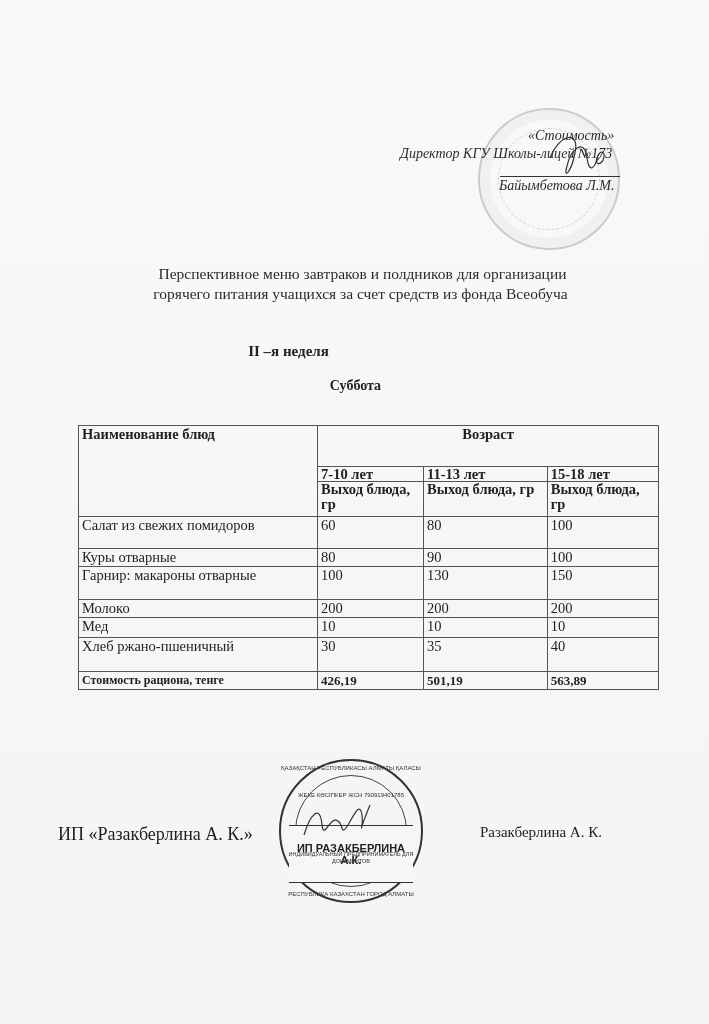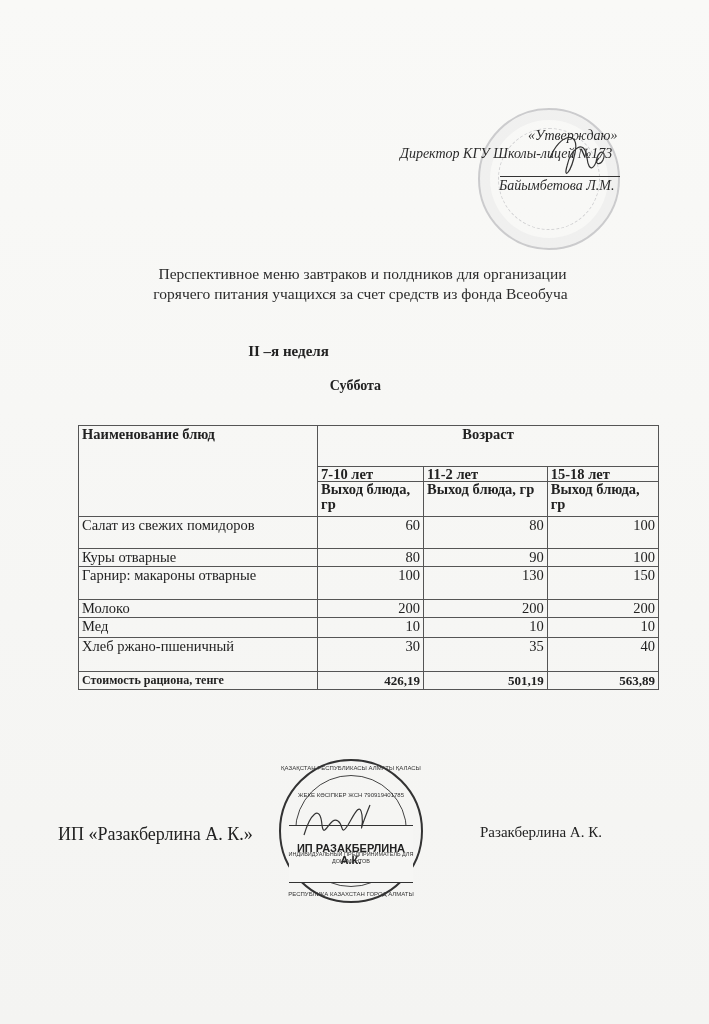--- a/index.html
+++ b/index.html
@@ -49,21 +49,21 @@
   }
   .col-name { width: 228px; }
   .col-a { width: 101px; }
   .col-b { width: 118px; }
   .col-c { width: 106px; }
   th.h-name { font-weight: bold; font-size: 14px; text-align: left; vertical-align: middle; padding-left: 6px; height: 90px; }
   th.h-age { font-weight: bold; font-size: 15px; text-align: center; height: 39px; vertical-align: top; padding-top: 2px; border-bottom: 1px solid #555; }
   th.h-range { font-weight: bold; font-size: 11.5px; text-align: left; height: 14px; line-height: 14px; }
   th.h-out { font-weight: bold; font-size: 11.5px; text-align: left; height: 33px; line-height: 15px; }
   td.name { font-size: 14.5px; }
-  td.num { text-align: right; font-size: 13.5px; }
+  td.num { text-align: left; font-size: 13.5px; }
   tr.r1 td { height: 31px; }
   tr.r2 td { height: 16px; }
   tr.r3 td { height: 32px; }
   tr.r4 td { height: 17px; }
   tr.r5 td { height: 19px; }
   tr.r6 td { height: 33px; }
   tr.total td { height: 17px; font-weight: bold; font-size: 12px; vertical-align: middle; }
   tr.total td.num { font-size: 13px; }
 
   
@@ -88,21 +88,21 @@
   .seal-ring-top { position: absolute; left: 0; right: 0; top: 4px; text-align: center; font-family: "Liberation Sans", sans-serif; font-size: 6px; color: #333; }
   .seal-ring-bottom { position: absolute; left: 0; right: 0; bottom: 4px; text-align: center; font-family: "Liberation Sans", sans-serif; font-size: 6px; color: #333; }
   .signature-2 { position: absolute; left: 300px; top: 795px; width: 80px; height: 50px; }
 </style>
 </head>
 <body>
 
 <div class="page">
 
   <div class="round-stamp"></div>
-  <div class="approve approve-1">«Утверждаю»</div>
+  <div class="approve approve-1">«Стоимость»</div>
   <div class="approve approve-2">Директор КГУ Школы-лицей №173</div>
   <div class="approve-line"></div>
   <div class="approve approve-3">Байымбетова Л.М.</div>
   <svg class="signature-1" viewBox="0 0 70 56">
     <path d="M5,30 C15,5 35,2 30,25 C26,45 18,52 22,38 C26,20 40,10 42,30 C44,46 50,40 52,30 C55,20 62,24 58,32 C55,38 48,36 54,30" fill="none" stroke="#333" stroke-width="1.2"></path>
   </svg>
 
   <div class="title title-1">Перспективное  меню  завтраков и полдников  для  организации</div>
   <div class="title title-2">горячего  питания   учащихся  за счет средств из фонда Всеобуча</div>
   <div class="week">II –я  неделя</div>
@@ -115,21 +115,21 @@
         <col class="col-b">
         <col class="col-c">
     </colgroup>
     <tbody>
         <tr>
       <th class="h-name" rowspan="3">Наименование  блюд</th>
       <th class="h-age" colspan="3">Возраст</th>
     </tr>
     <tr>
       <th class="h-range">7-10 лет</th>
-      <th class="h-range">11-2 лет</th>
+      <th class="h-range">11-13 лет</th>
       <th class="h-range">15-18 лет</th>
     </tr>
     <tr>
       <th class="h-out">Выход  блюда, гр</th>
       <th class="h-out">Выход  блюда, гр</th>
       <th class="h-out">Выход  блюда, гр</th>
     </tr>
     <tr class="r1">
       <td class="name">Салат из свежих помидоров</td>
       <td class="num">60</td>

